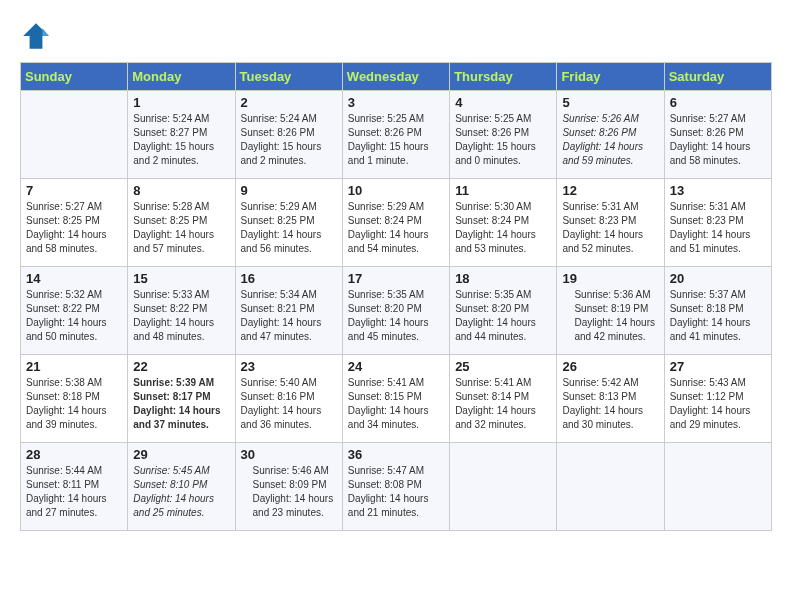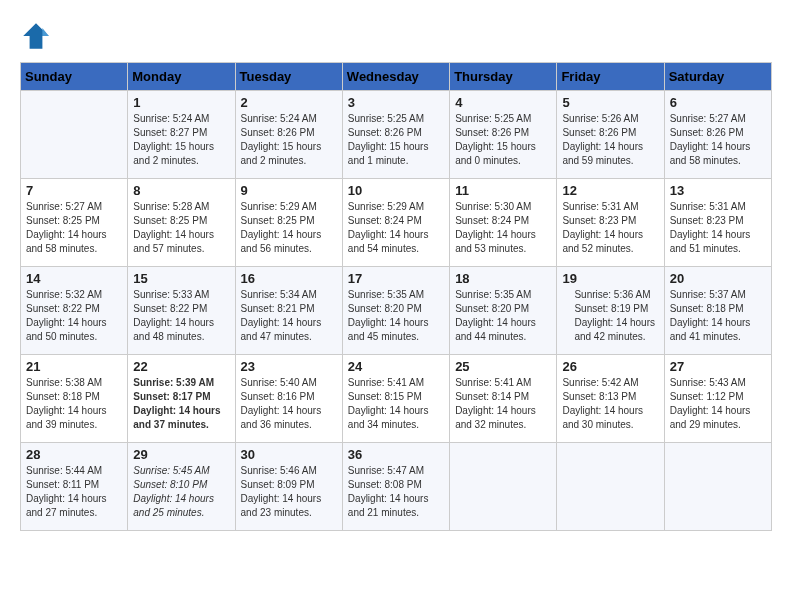--- a/index.html
+++ b/index.html
@@ -46,21 +46,21 @@
       font-size: 15px;
       color: #333;
     }
     .calendar {
       width: 100%;
       border-collapse: collapse;
       table-layout: fixed;
     }
     .calendar th {
       background: #3a6bbf;
-      color: #000000;
+      color: #bef264;
       font-size: 13px;
       font-weight: bold;
       padding: 6px 4px;
       text-align: left;
       border: 1px solid #ccc;
     }
     .calendar td {
       vertical-align: top;
       border: 1px solid #ccc;
       padding: 4px 5px;
@@ -143,21 +143,21 @@
         </td>
         <td>
           <span class="day-num">4</span>
           <div class="cell-text" style="white-space: pre-line;">Sunrise: 5:25 AM
 Sunset: 8:26 PM
 Daylight: 15 hours
 and 0 minutes.</div>
         </td>
         <td>
           <span class="day-num">5</span>
-          <div class="cell-text" style="white-space: pre-line;">Sunrise: 5:26 AM
+          <div class="cell-text" style="white-space: pre-line; font-style: italic;">Sunrise: 5:26 AM
 Sunset: 8:26 PM
 Daylight: 14 hours
 and 59 minutes.</div>
         </td>
         <td>
           <span class="day-num">6</span>
           <div class="cell-text" style="white-space: pre-line;">Sunrise: 5:27 AM
 Sunset: 8:26 PM
 Daylight: 14 hours
 and 58 minutes.</div>
@@ -326,21 +326,21 @@
         </td>
         <td>
           <span class="day-num">29</span>
           <div class="cell-text" style="white-space: pre-line; font-style: italic;">Sunrise: 5:45 AM
 Sunset: 8:10 PM
 Daylight: 14 hours
 and 25 minutes.</div>
         </td>
         <td>
           <span class="day-num">30</span>
-          <div class="cell-text" style="white-space: pre-line;">Sunrise: 5:46 AM
+          <div class="cell-text" style="white-space: pre-line; margin-left: 12px;">Sunrise: 5:46 AM
 Sunset: 8:09 PM
 Daylight: 14 hours
 and 23 minutes.</div>
         </td>
         <td>
           <span class="day-num">36</span>
           <div class="cell-text" style="white-space: pre-line;">Sunrise: 5:47 AM
 Sunset: 8:08 PM
 Daylight: 14 hours
 and 21 minutes.</div>

